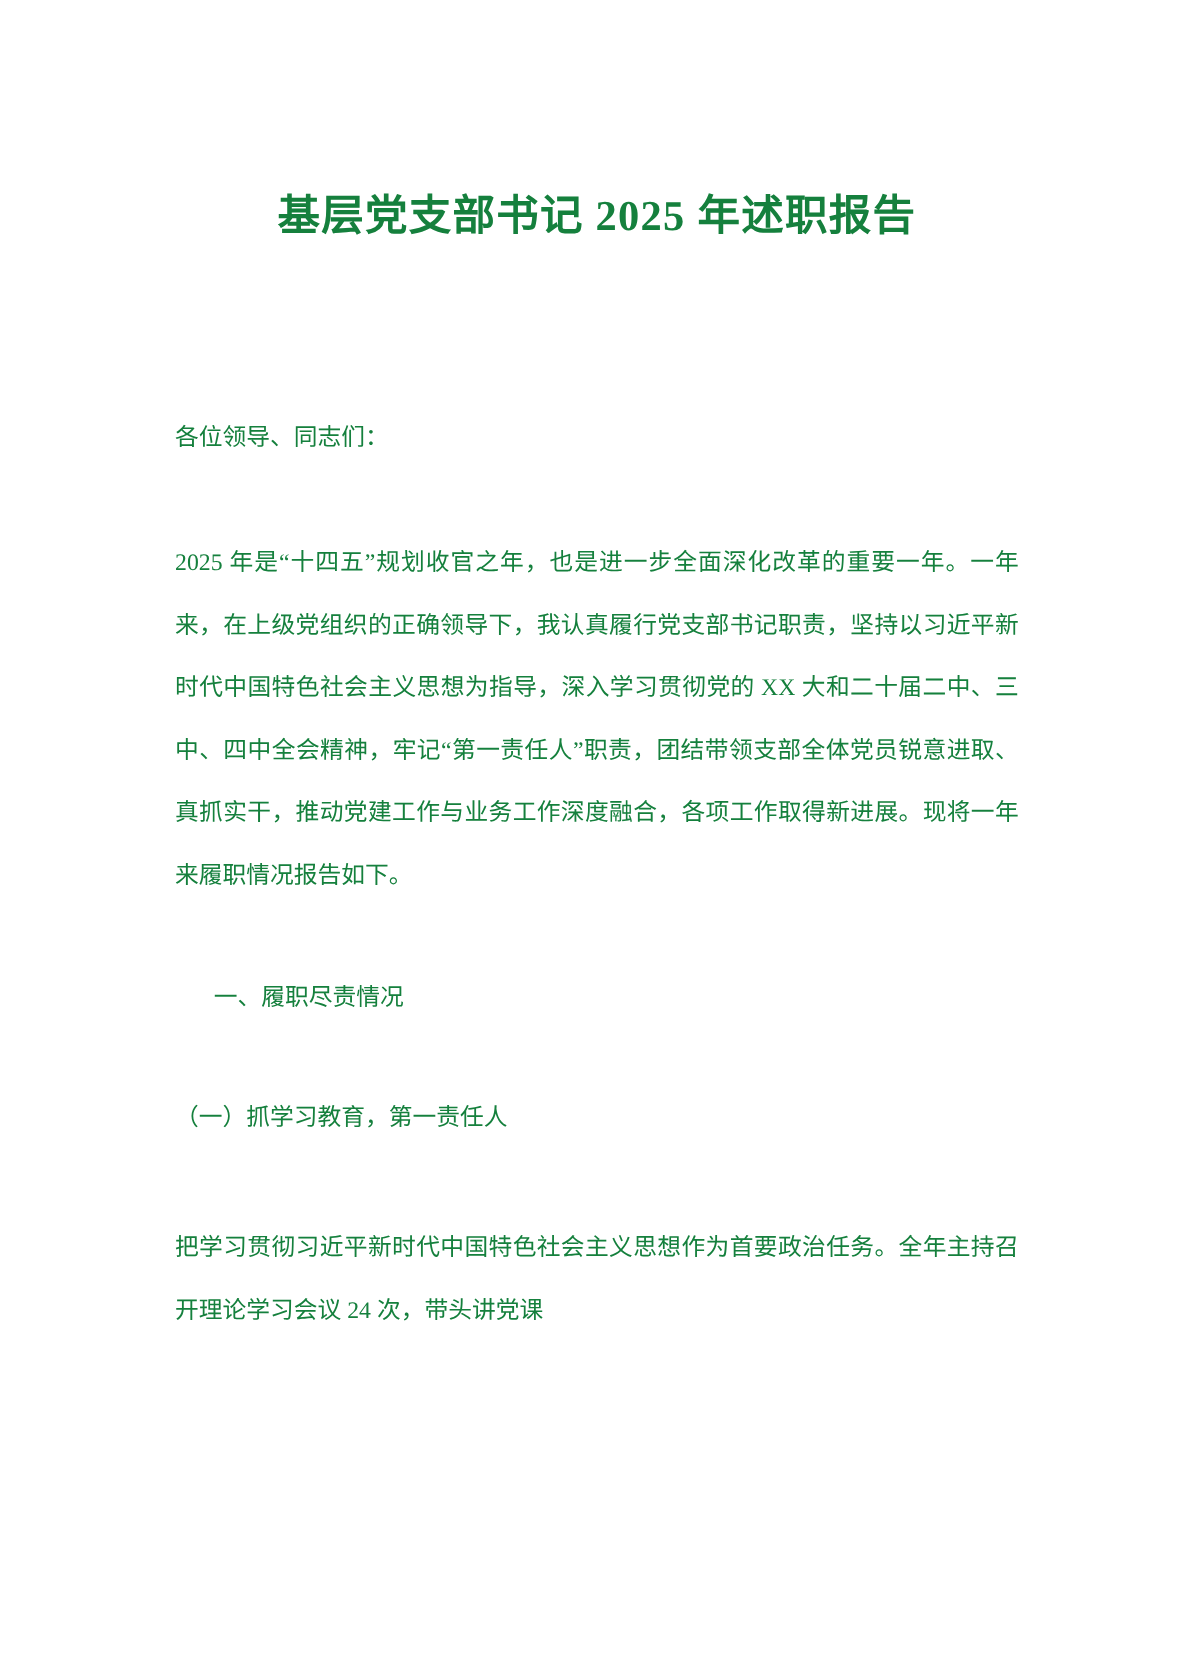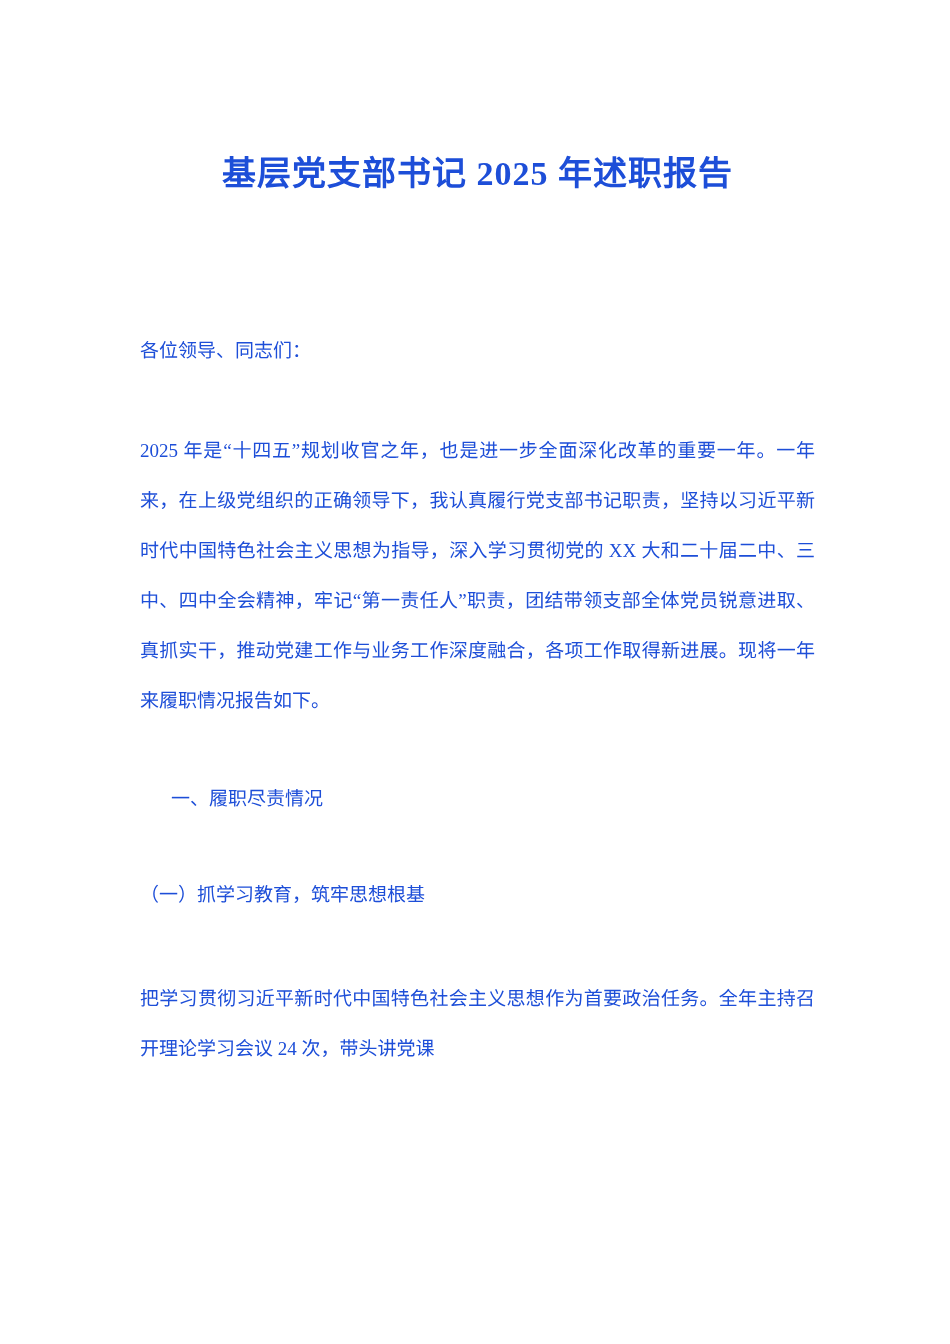--- a/index.html
+++ b/index.html
@@ -8,21 +8,21 @@
     background: #ffffff;
   }
   .page {
     position: relative;
     width: 950px;
     height: 1344px;
     margin: 0;
     background: #ffffff;
     box-sizing: border-box;
     padding: 150px 135px 0 140px;
-    color: #1d4ed8;
+    color: #15803d;
     font-family: "Liberation Serif", "DejaVu Serif", serif;
     overflow: hidden;
   }
   .doc-title {
     margin: 0;
     font-size: 34px;
     font-weight: bold;
     line-height: 48px;
     text-align: center;
     letter-spacing: 1px;
@@ -48,17 +48,17 @@
 <div class="page">
 
   <h1 class="doc-title">基层党支部书记 2025 年述职报告</h1>
 
   <p class="para salutation">各位领导、同志们：</p>
 
   <p class="para intro-para">2025 年是“十四五”规划收官之年，也是进一步全面深化改革的重要一年。一年来，在上级党组织的正确领导下，我认真履行党支部书记职责，坚持以习近平新时代中国特色社会主义思想为指导，深入学习贯彻党的 XX 大和二十届二中、三中、四中全会精神，牢记“第一责任人”职责，团结带领支部全体党员锐意进取、真抓实干，推动党建工作与业务工作深度融合，各项工作取得新进展。现将一年来履职情况报告如下。</p>
 
   <p class="para heading-1">一、履职尽责情况</p>
 
-  <p class="para heading-2">（一）抓学习教育，筑牢思想根基</p>
+  <p class="para heading-2">（一）抓学习教育，第一责任人</p>
 
   <p class="para closing-para">把学习贯彻习近平新时代中国特色社会主义思想作为首要政治任务。全年主持召开理论学习会议 24 次，带头讲党课</p>
 
 </div>
 
 </body></html>

